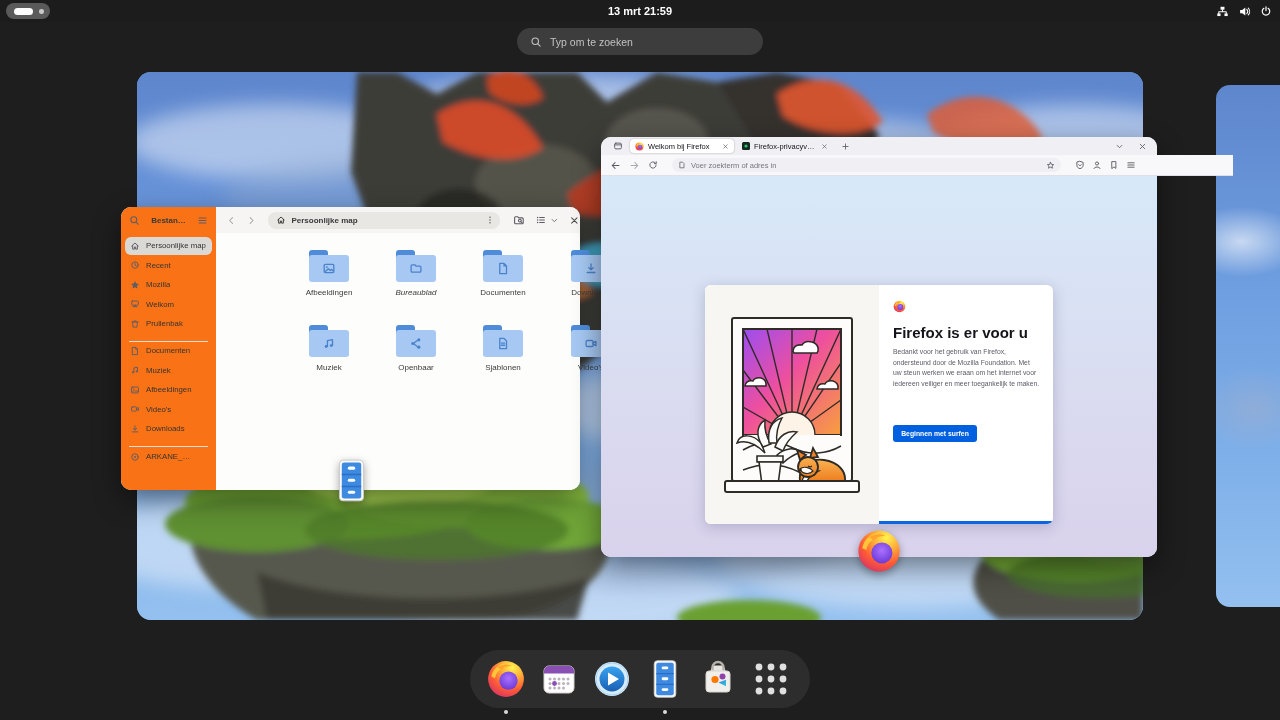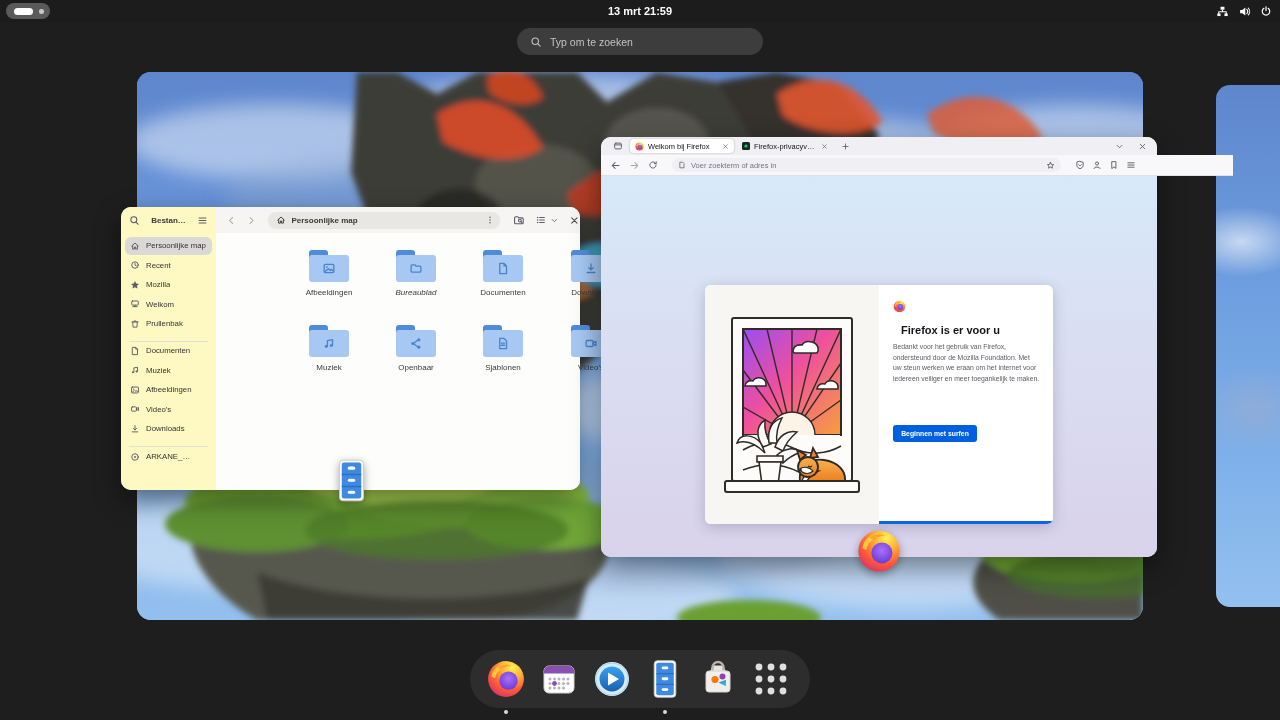--- a/index.html
+++ b/index.html
@@ -31,21 +31,21 @@
   #ws-right{left:1216px;top:85px;width:64px;height:522px;border-radius:14px 0 0 14px;
     background:
       radial-gradient(90px 50px at 40% 30%,rgba(231,238,249,.75),rgba(231,238,249,0) 70%),
       radial-gradient(80px 60px at 60% 62%,rgba(160,175,205,.55),rgba(160,175,205,0) 70%),
       linear-gradient(180deg,#5e86cd,#6f9fe0 40%,#7fb0e9 72%,#93c0ef)}
 
   .win{box-shadow:0 10px 28px rgba(0,0,0,.45);border-radius:10px}
 
   
   #fwin{left:121px;top:207px;width:459px;height:283px;background:#ffffff}
-  #fwin .sidebar{position:absolute;left:0;top:0;width:95px;height:283px;background:#fef9c3;
+  #fwin .sidebar{position:absolute;left:0;top:0;width:95px;height:283px;background:#f97316;
                  border-right:4px solid #0369a1;border-radius:10px 0 0 10px}
   #fwin .sb-head{position:absolute;left:0;top:0;width:95px;height:26px;display:flex;align-items:center;
                  justify-content:space-between;padding:0 8px;box-sizing:border-box}
   #fwin .sb-title{font-size:8px;font-weight:700;color:#3a3a3a}
   .srow{display:flex;align-items:center;gap:6px;height:17.5px;margin:2px 4px;padding:0 5px;border-radius:6px;
         font-size:7.8px;color:#333;white-space:nowrap}
   .srow.sel{background:#dbd9d6}
   .srow .i{flex:0 0 auto}
   .srow .lbl{overflow:hidden;text-overflow:ellipsis}
   .srow .eject{margin-left:auto}
@@ -73,21 +73,21 @@
                   display:flex;align-items:center}
   #urlbar{display:flex;align-items:center;gap:5px;background:#f0f0f4;border-radius:8px;height:14px;width:389px;
           padding:0 6px;box-sizing:border-box}
   #urlbar .ph{font-size:7.5px;color:#76767f;flex:1}
   #ffwin .page{position:absolute;left:0;top:39px;width:556px;height:381px;border-radius:0 0 10px 10px;overflow:hidden;
                background:linear-gradient(180deg,#d7e9f8 0%,#dadcf0 55%,#d9d2ec 100%)}
   #card{position:absolute;left:104px;top:109px;width:348px;height:239px;border-radius:6px;background:#fff;
         box-shadow:0 3px 14px rgba(60,60,100,.25);display:flex;overflow:hidden}
   #card .cleft{width:174px;height:239px;background:#f8f6f3}
   #card .cright{width:174px;box-sizing:border-box;padding:14px 13px 0 14px;position:relative}
-  #card h1{margin:7px 8px 0;font-size:11px;color:#15141a}
+  #card h1{margin:7px 0 0;font-size:15px;color:#15141a}
   #card p{margin:6px 0 0;font-size:6.8px;line-height:1.55;color:#5b5b66}
   #ff-cta{position:absolute;left:14px;top:140px;width:84px;height:17px;border-radius:3px;background:#0060df;color:#fff;
           font-size:6.8px;font-weight:700;display:flex;align-items:center;justify-content:center;border:none}
   #card .progress{position:absolute;left:174px;bottom:0;width:174px;height:3px;background:#0c66e4}
 
   
   .badge{filter:drop-shadow(0 3px 4px rgba(0,0,0,.35))}
 
   
   #dock{left:470px;top:650px;width:340px;height:58px;border-radius:29px;background:#2d2d2d;

